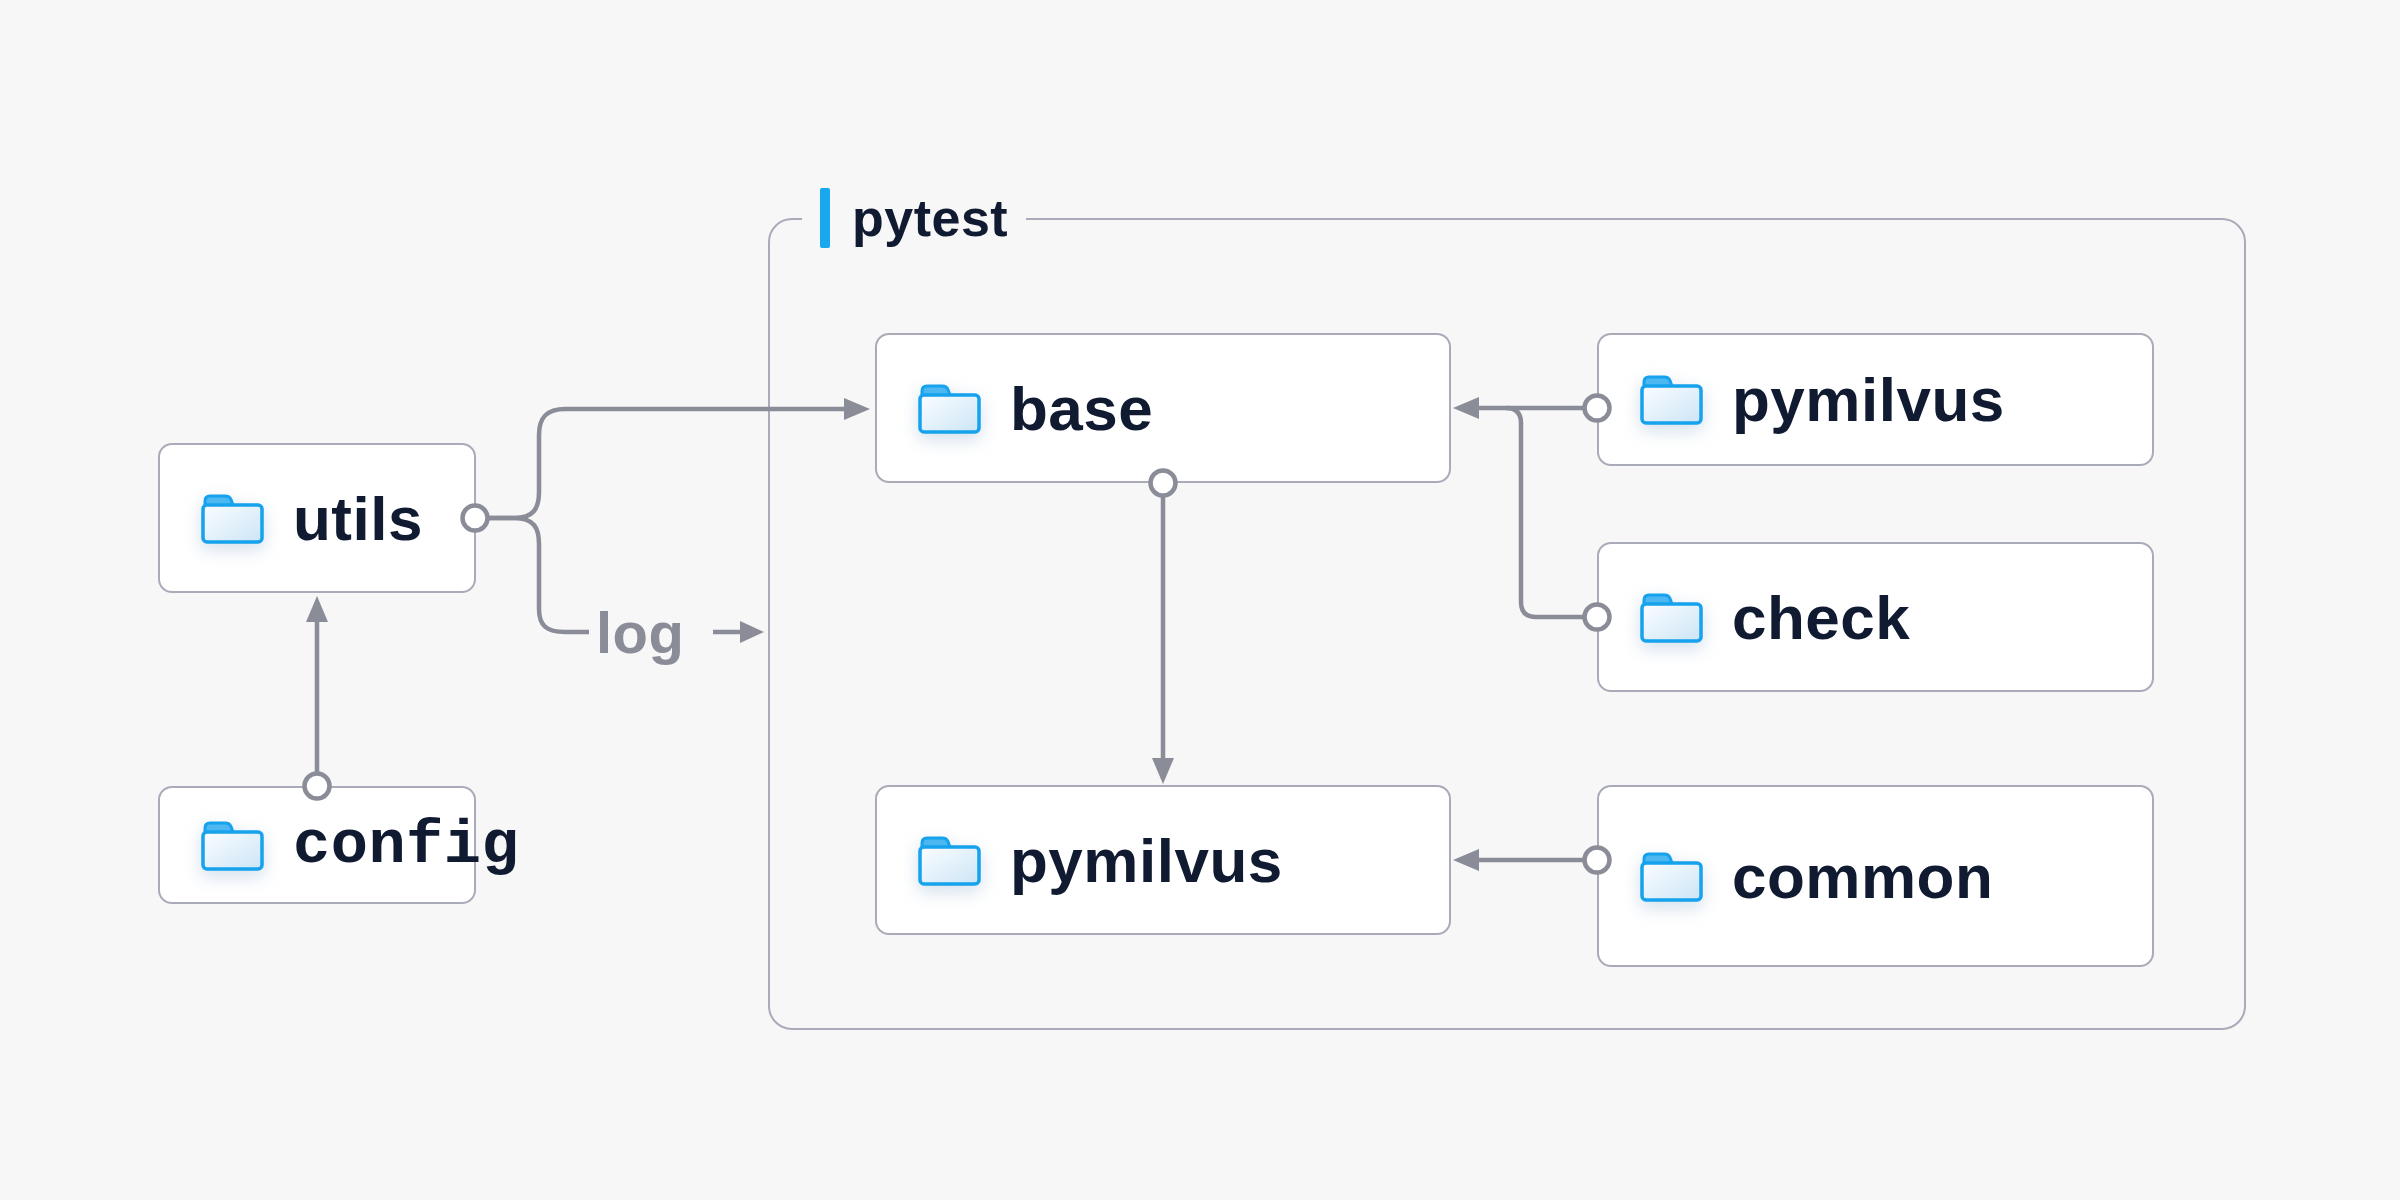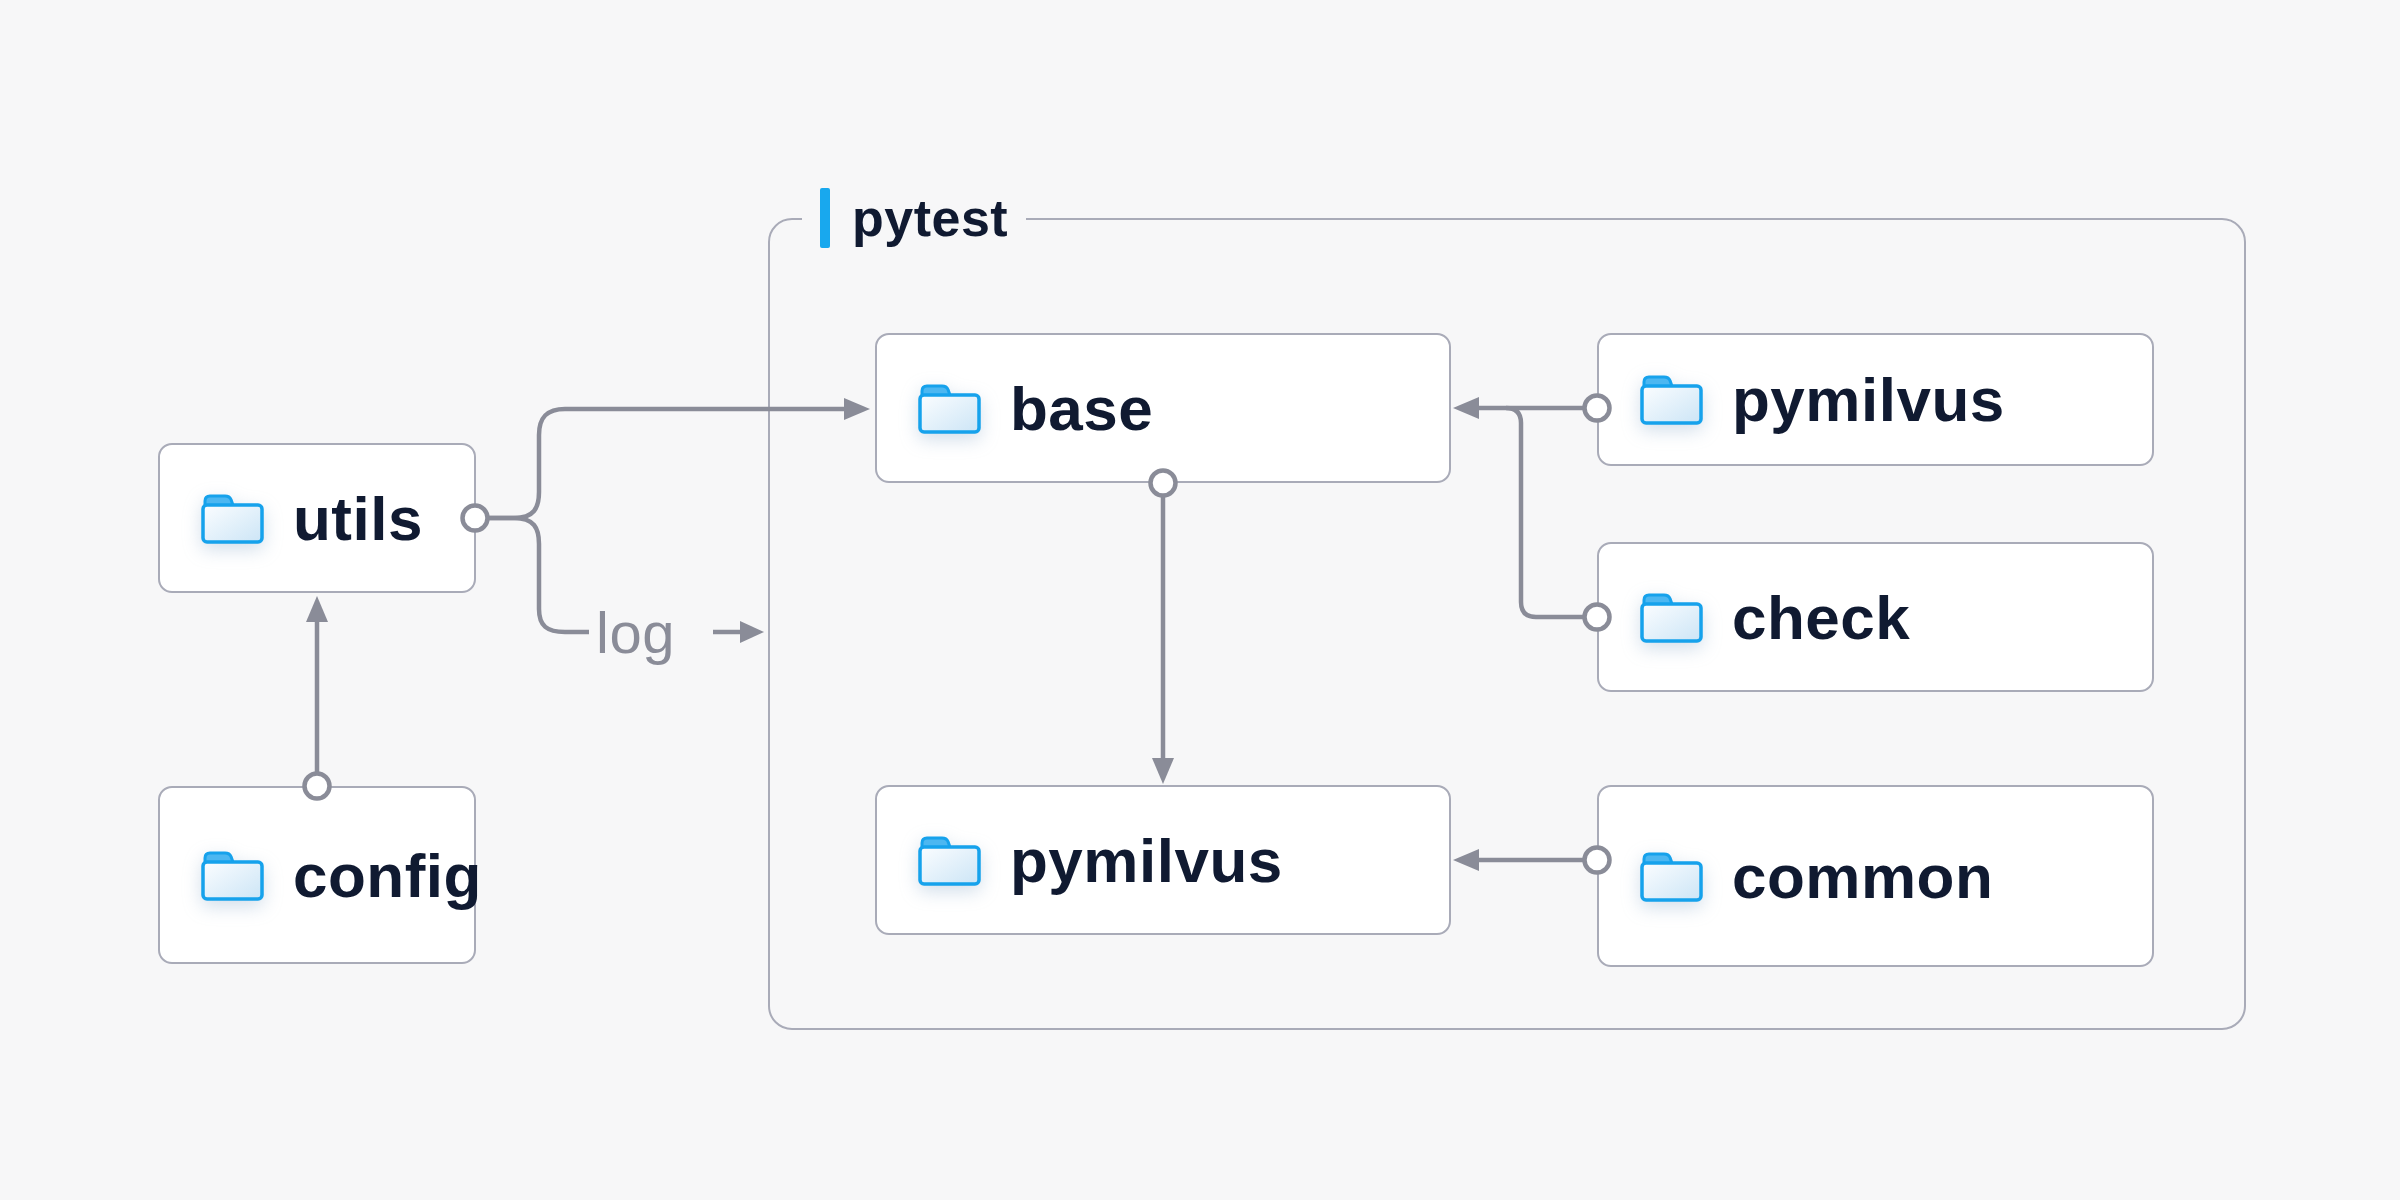--- a/index.html
+++ b/index.html
@@ -58,40 +58,40 @@
     font-size:62px;font-weight:700;color:var(--text);letter-spacing:.5px;white-space:nowrap;
   }
   .folder{
     filter:drop-shadow(0 6px 9px rgba(110,150,190,.30));
     flex:0 0 auto;
   }
   .f-tab{fill:var(--folder-tab);stroke:var(--folder-border);stroke-width:3;stroke-linejoin:round;}
   .f-body{fill:url(#folderGrad);stroke:var(--folder-border);stroke-width:3.5;stroke-linejoin:round;}
 
   .node-utils    {left:158px;top:443px;width:318px;height:150px;}
-  .node-config   {left:158px;top:786px;width:318px;height:178px;}
+  .node-config   {left:158px;top:786px;width:318px;height:118px;font-family:Liberation Mono, monospace;}
   .node-base     {left:875px;top:333px;width:576px;height:150px;}
   .node-testcases{left:875px;top:785px;width:576px;height:150px;}
   .node-pymilvus {left:1597px;top:333px;width:557px;height:133px;}
   .node-check    {left:1597px;top:542px;width:557px;height:150px;}
   .node-common   {left:1597px;top:785px;width:557px;height:182px;}
 
   
   .wires{
     position:absolute;left:0;top:0;width:2400px;height:1200px;
     pointer-events:none;
   }
   .edge{stroke:var(--connector);stroke-width:4.5;fill:none;}
   .arrowhead{fill:var(--connector);stroke:none;}
   .dot{fill:#ffffff;stroke:var(--connector);stroke-width:4.5;}
 
   .edge-label{
     position:absolute;left:596px;top:596px;height:72px;
     display:flex;align-items:center;
-    font-size:58px;font-weight:400;color:var(--connector);letter-spacing:.5px;
+    font-size:58px;font-weight:700;color:var(--connector);letter-spacing:.5px;
   }
 </style>
 </head>
 <body>
 
 <div class="canvas">
 
   <div class="group-box"></div>
   <div class="group-label">
     <div class="accent-bar"></div>

